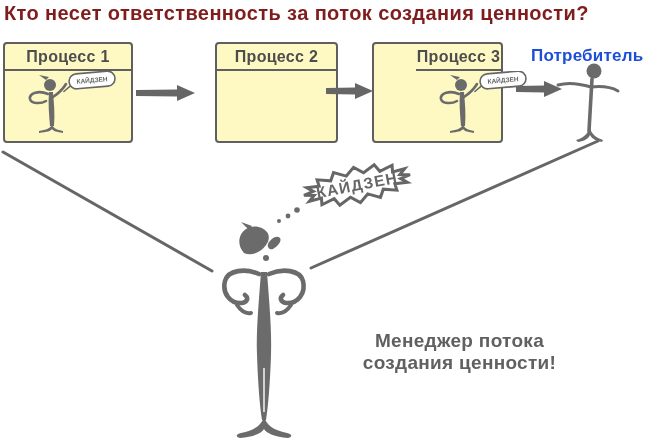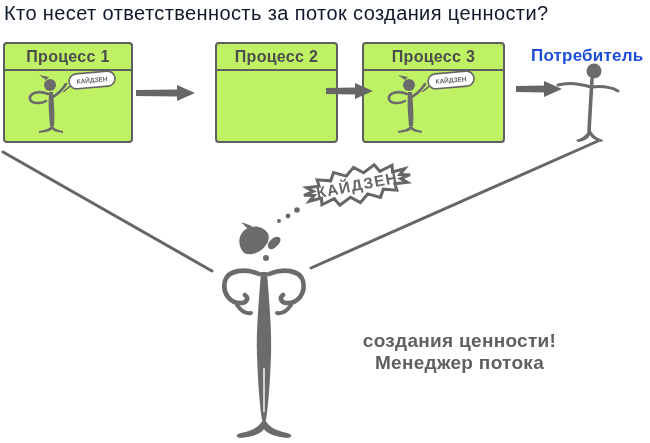--- a/index.html
+++ b/index.html
@@ -1,30 +1,30 @@
 <!DOCTYPE html>
 <html><head>
 <meta charset="utf-8">
 <style>
   html,body{margin:0;padding:0;}
   body{font-family:"Liberation Sans",sans-serif;background:#ffffff;}
   .stage{position:relative;width:650px;height:443px;background:#ffffff;overflow:hidden;}
 
-  .title{position:absolute;left:4px;top:2px;width:644px;font-size:20px;font-weight:normal;
-         color:#0f172a;letter-spacing:0.4px;white-space:nowrap;}
+  .title{position:absolute;left:4px;top:2px;width:644px;font-size:20px;font-weight:bold;
+         color:#7f1d1d;letter-spacing:0.4px;white-space:nowrap;}
 
-  .pbox{position:absolute;top:42px;border:2.5px solid #5f5f5f;border-radius:4px;background:#bef264;box-sizing:border-box;height:101px;}
+  .pbox{position:absolute;top:42px;border:2.5px solid #5f5f5f;border-radius:4px;background:#fef9c3;box-sizing:border-box;height:101px;}
   .pbox .hdr{height:25px;border-bottom:2.5px solid #5f5f5f;display:flex;align-items:center;justify-content:center;
              font-size:16px;font-weight:bold;color:#4d4d4d;letter-spacing:0.3px;}
   .pbox .body{position:relative;height:69px;}
   .pbox .body svg{position:absolute;left:0;top:0;}
 
   #box1{left:3px;width:130px;}
   #box2{left:198px;width:123px;margin-left:17px;}
-  #box3{left:362px;width:143px;}
+  #box3{left:372px;width:131px;padding-left:42px;}
 
   .consumer-label{position:absolute;left:531px;top:46px;font-size:17px;font-weight:bold;color:#1d4ed8;
                   letter-spacing:0.2px;white-space:nowrap;}
 
   .caption{position:absolute;left:352px;top:330px;width:215px;text-align:center;
            font-size:19px;font-weight:bold;color:#606060;line-height:21.5px;letter-spacing:0.3px;}
 
   .overlay{position:absolute;left:0;top:0;pointer-events:none;}
 </style>
 </head>
@@ -77,22 +77,22 @@
           <path d="M-22,4 L-29,9" stroke="#666666" stroke-width="1.5" fill="none" stroke-linecap="round"></path>
           <text x="0" y="2.4" text-anchor="middle" font-size="6.5" font-weight="bold" fill="#666666" font-family="Liberation Sans, sans-serif">КАЙДЗЕН</text>
         </g>
       </svg>
     </div>
   </div>
 
   <div class="consumer-label">Потребитель</div>
 
   <div class="caption">
+    <div>Менеджер потока</div>
     <div>создания ценности!</div>
-    <div>Менеджер потока</div>
   </div>
 
   <svg class="overlay" width="650" height="443" viewBox="0 0 650 443">
 
     <path fill="#666666" d="M136,90 L177,89.5 L177,85 L195,93 L177,101 L177,96.5 L136,96 Z"></path>
     <path fill="#666666" d="M326,88 L355,87.5 L355,83 L373,91 L355,99 L355,94.5 L326,94 Z"></path>
     <path fill="#666666" d="M516,86 L544,85.5 L544,81 L562,89 L544,97 L544,92.5 L516,92 Z"></path>
 
     <line x1="3" y1="152" x2="212" y2="271" stroke="#666666" stroke-width="3" stroke-linecap="round"></line>
     <line x1="598" y1="141" x2="311" y2="268" stroke="#666666" stroke-width="3" stroke-linecap="round"></line>

